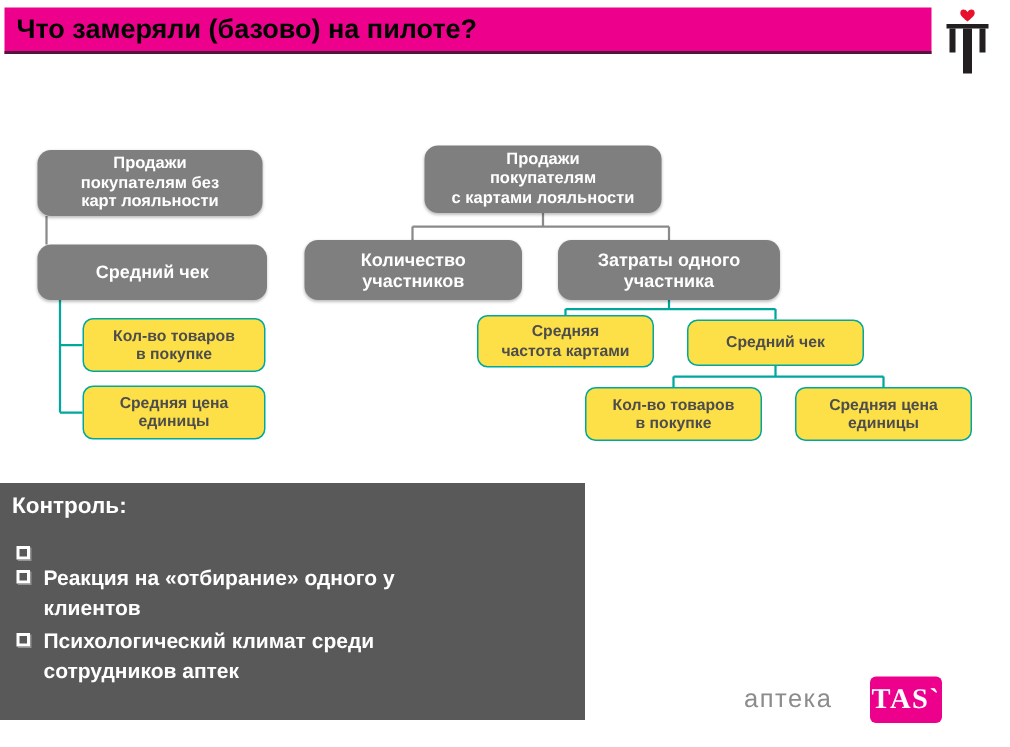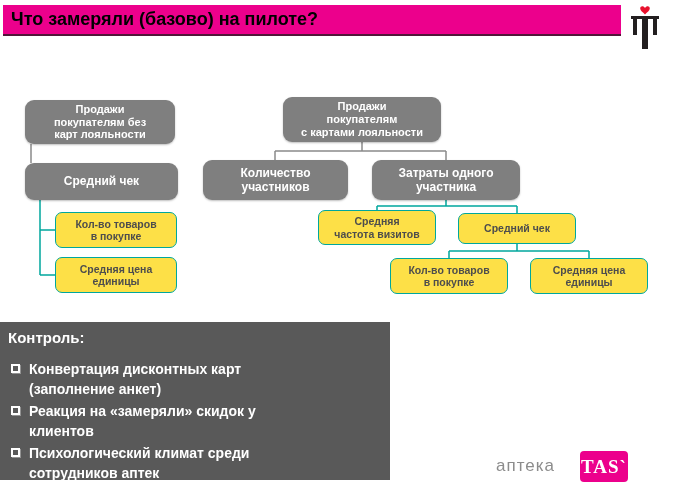--- a/index.html
+++ b/index.html
@@ -94,37 +94,35 @@
 единицы</div>
 
 <div class="gnode" style="left:283px; top:97px; width:158px; height:45px;">Продажи
 покупателям
 с картами лояльности</div>
 <div class="gnode lvl2" style="left:203px; top:160px; width:145px; height:40px;">Количество
 участников</div>
 <div class="gnode lvl2" style="left:372px; top:160px; width:148px; height:40px;">Затраты одного
 участника</div>
 <div class="wnode" style="left:318px; top:210px; width:118px; height:35px;">Средняя
-частота визитов</div>
+частота картами</div>
 <div class="wnode" style="left:458px; top:213px; width:118px; height:31px;">Средний чек</div>
 <div class="wnode" style="left:390px; top:258px; width:118px; height:36px;">Кол-во товаров
 в покупке</div>
 <div class="wnode" style="left:530px; top:258px; width:118px; height:36px;">Средняя цена
 единицы</div>
 
 <div class="control">
   <div class="control-title">Контроль:</div>
   <div class="control-item">
     <span class="bullet"></span>
-    <span class="control-text">Конвертация дисконтных карт
-(заполнение анкет)</span>
   </div>
   <div class="control-item">
     <span class="bullet"></span>
-    <span class="control-text">Реакция на «замеряли» скидок у
+    <span class="control-text">Реакция на «отбирание» одного у
 клиентов</span>
   </div>
   <div class="control-item">
     <span class="bullet"></span>
     <span class="control-text">Психологический климат среди
 сотрудников аптек</span>
   </div>
 </div>
 
 <div class="apteka">аптека</div>

